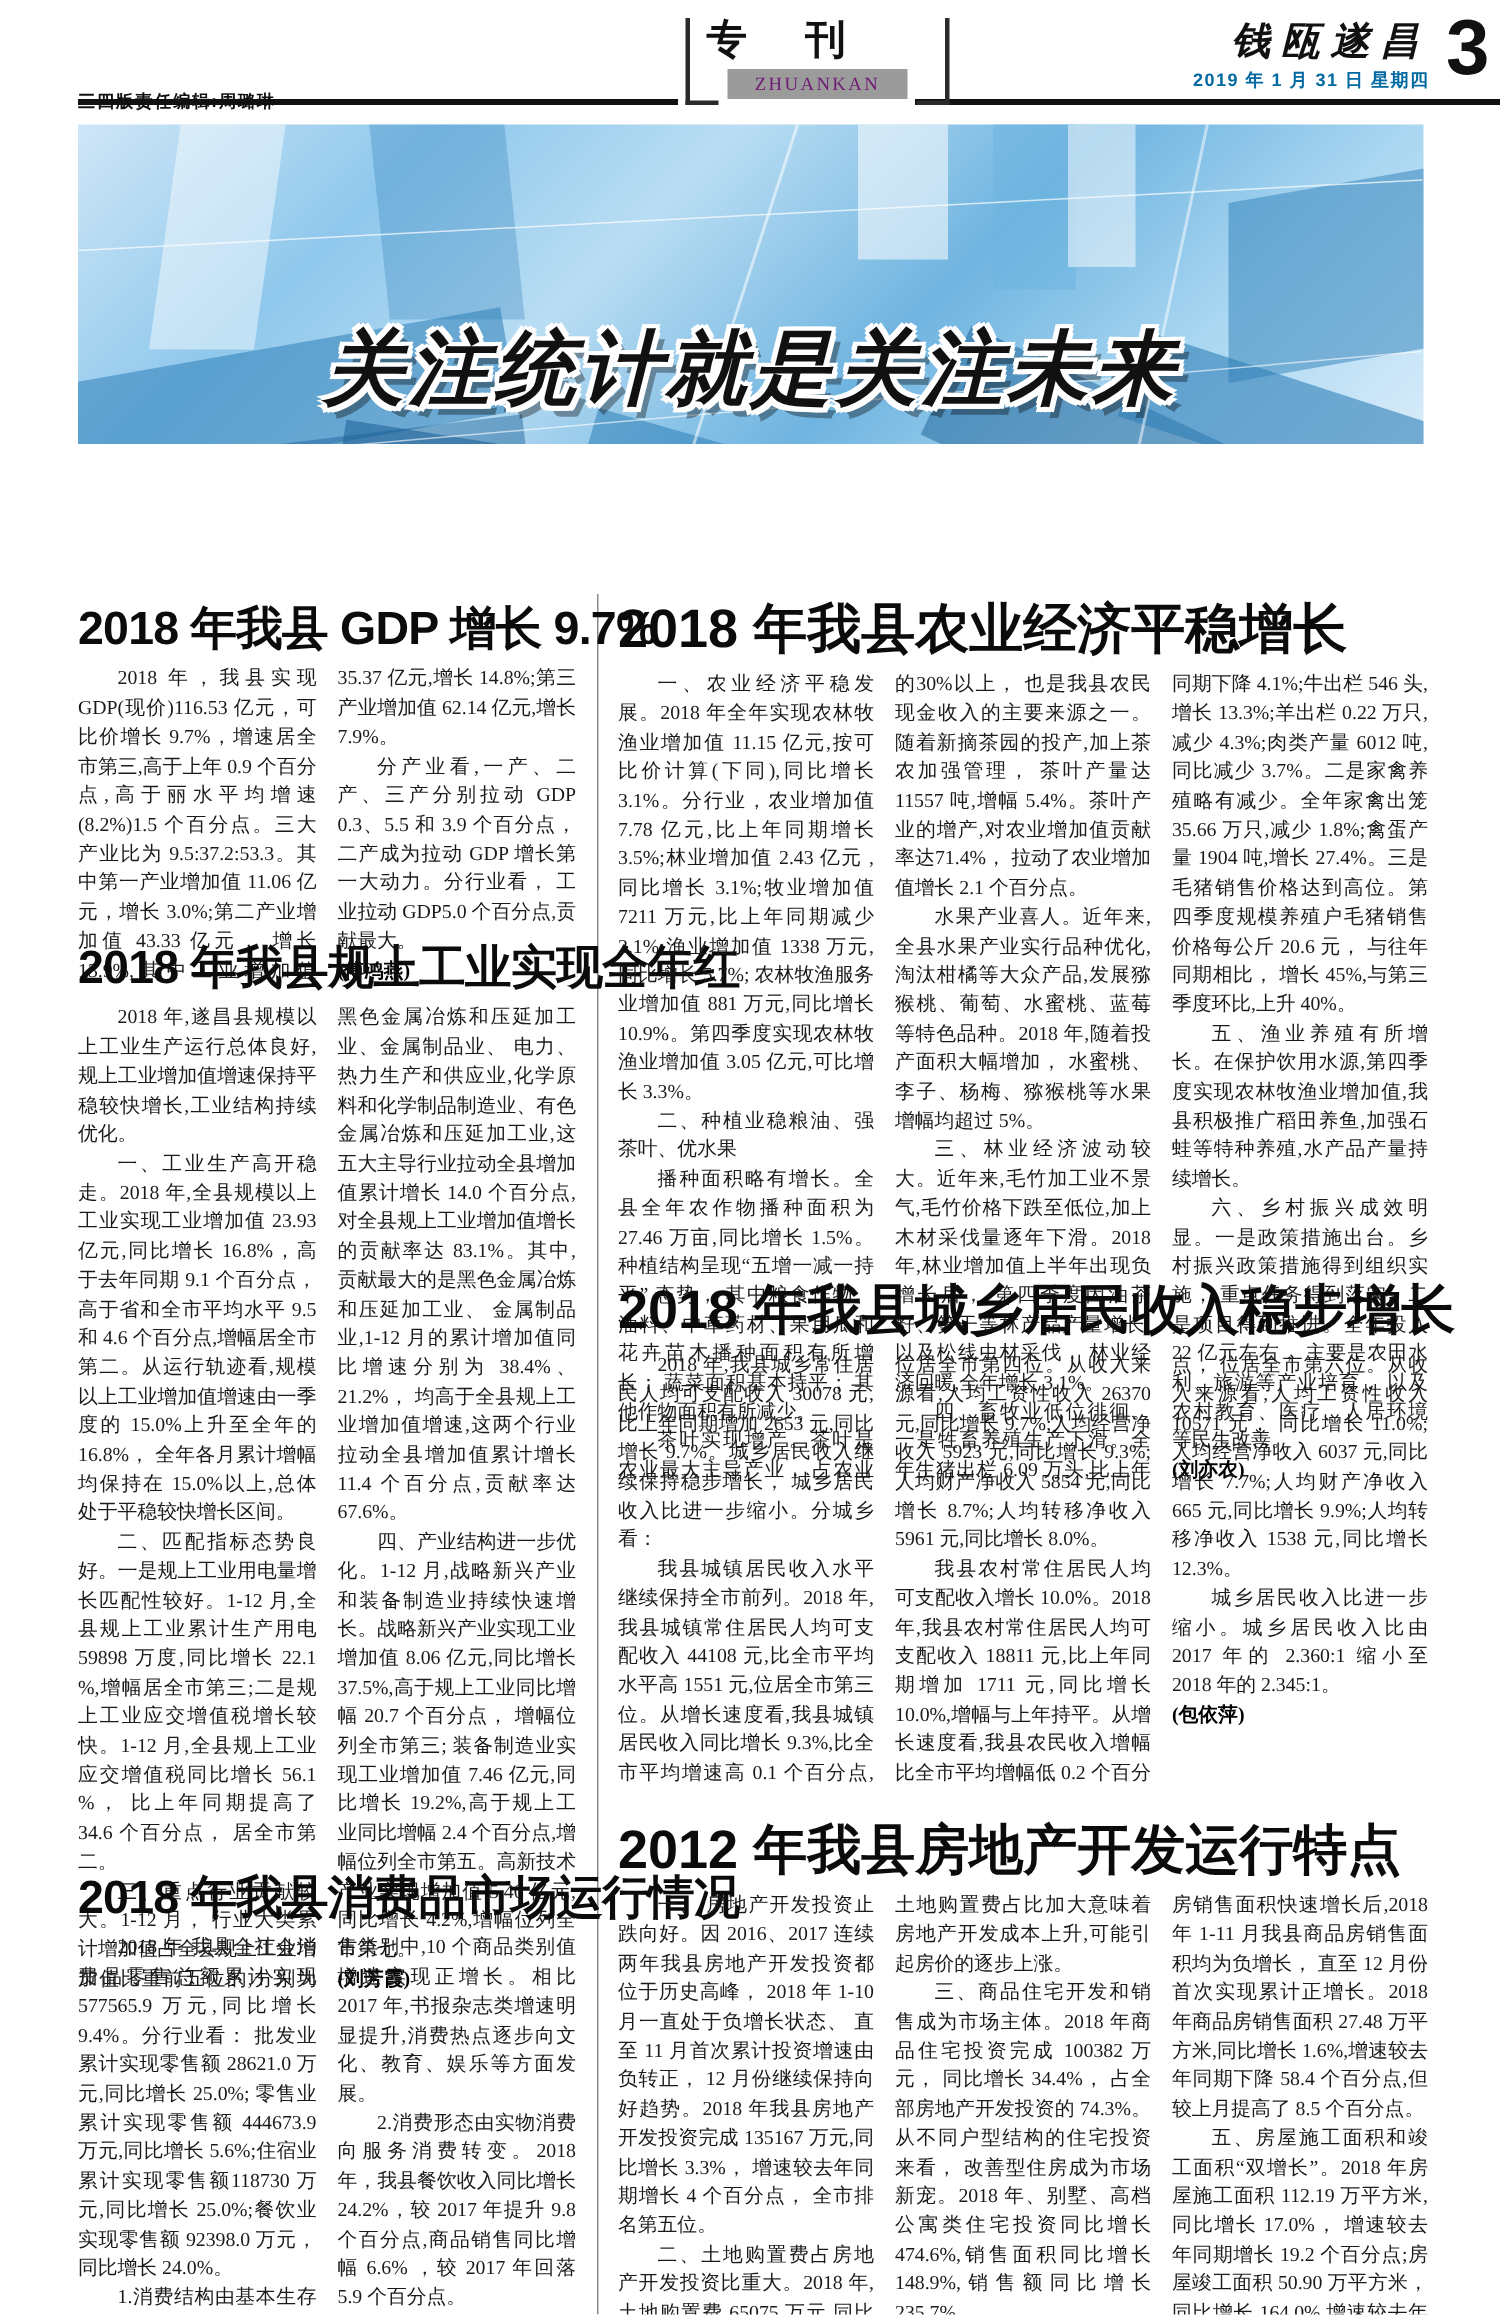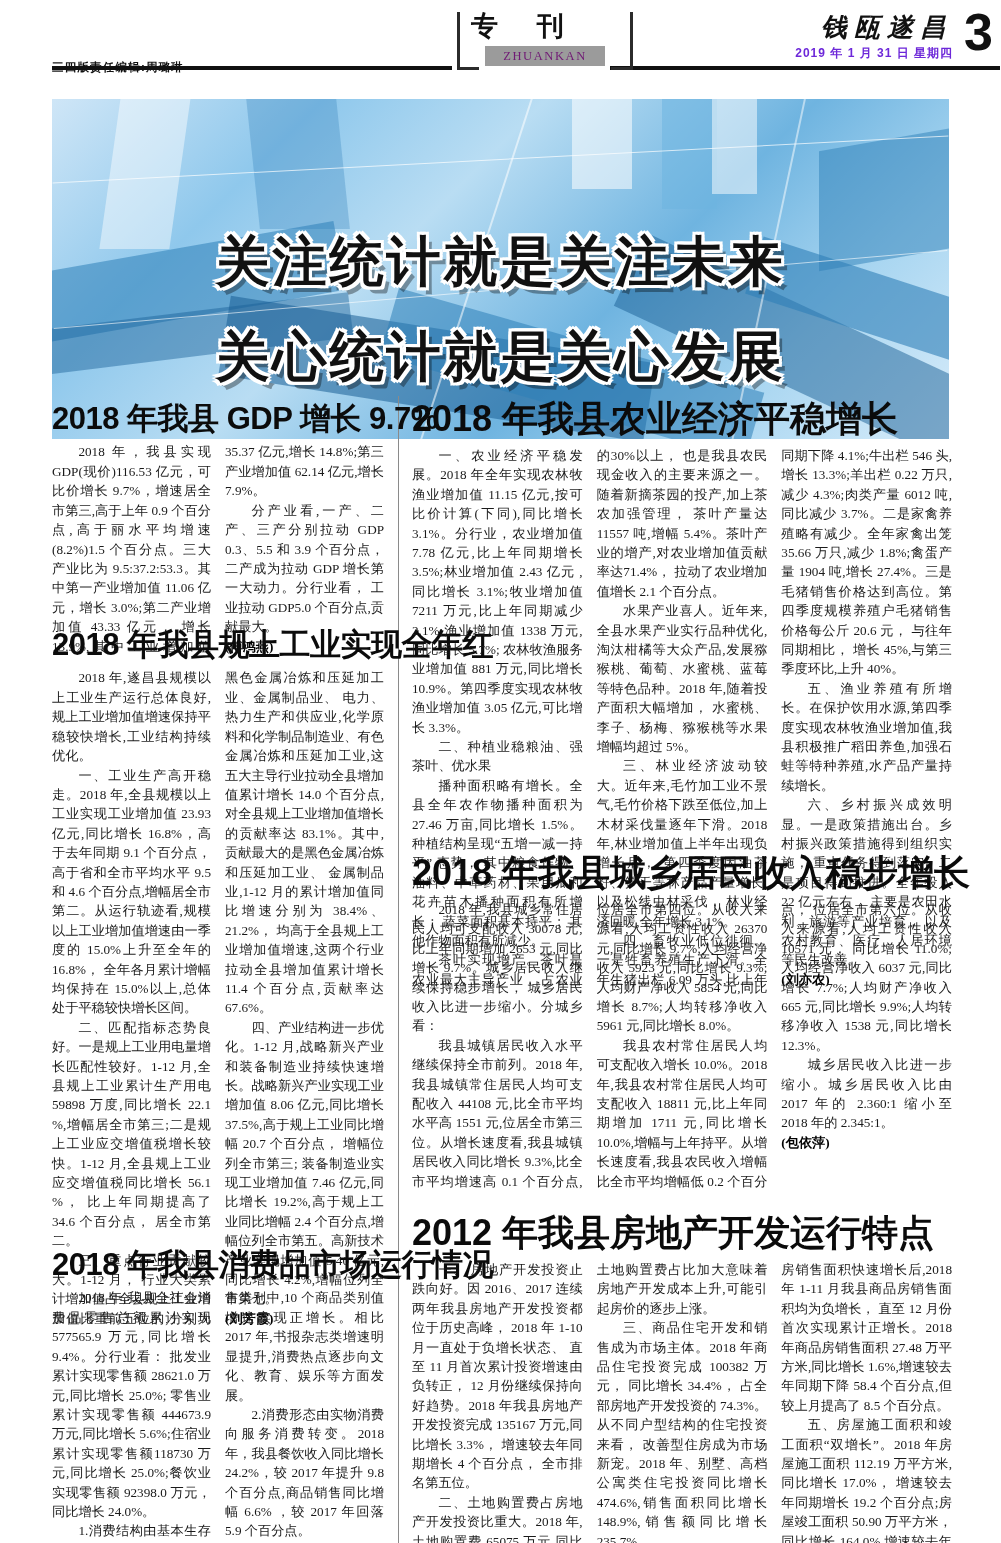--- a/index.html
+++ b/index.html
@@ -33,31 +33,32 @@
     color:#701a75;text-align:center;font-size:12.5px;letter-spacing:1.6px;line-height:20px;
     font-family:"Liberation Serif","DejaVu Serif",serif;
   }
 
   .paper-name{
     position:absolute;right:48px;top:10px;font-size:26px;font-weight:700;letter-spacing:7px;
     font-family:"Liberation Serif","DejaVu Serif",serif;font-style:italic;color:#111;
   }
   .paper-date{
     position:absolute;right:48px;top:45px;font-size:12px;letter-spacing:1px;
-    font-family:"Liberation Sans","DejaVu Sans",sans-serif;font-weight:700;color:#6d28d9;
+    font-family:"Liberation Sans","DejaVu Sans",sans-serif;font-weight:700;color:#0369a1;
   }
   .page-no{
     position:absolute;right:8px;top:6px;font-size:52px;font-weight:700;line-height:52px;
     font-family:"Liberation Sans","DejaVu Sans",sans-serif;color:#111;
   }
 
   
   #banner{
-    position:absolute;left:52px;top:99px;width:897px;height:340px;overflow:hidden;
+    position:absolute;left:52px;top:83px;width:897px;height:213px;overflow:hidden;
     background:linear-gradient(135deg,#cfe6f7 0%,#8fc8ec 22%,#b9ddf3 40%,#6fb4e0 62%,#a9d6f1 80%,#d8ecfa 100%);
+    font-style:italic;
   }
   .bshape{position:absolute;}
   .btext{
     position:absolute;width:897px;text-align:center;
     font-family:"Liberation Sans","DejaVu Sans",sans-serif;
     font-weight:700;font-size:54px;letter-spacing:3px;color:#111;
     text-shadow:
       -3px -3px 0 #fff, 3px -3px 0 #fff, -3px 3px 0 #fff, 3px 3px 0 #fff,
       0 -3px 0 #fff, 0 3px 0 #fff, -3px 0 0 #fff, 3px 0 0 #fff,
       6px 7px 0 rgba(0,0,0,.35);

